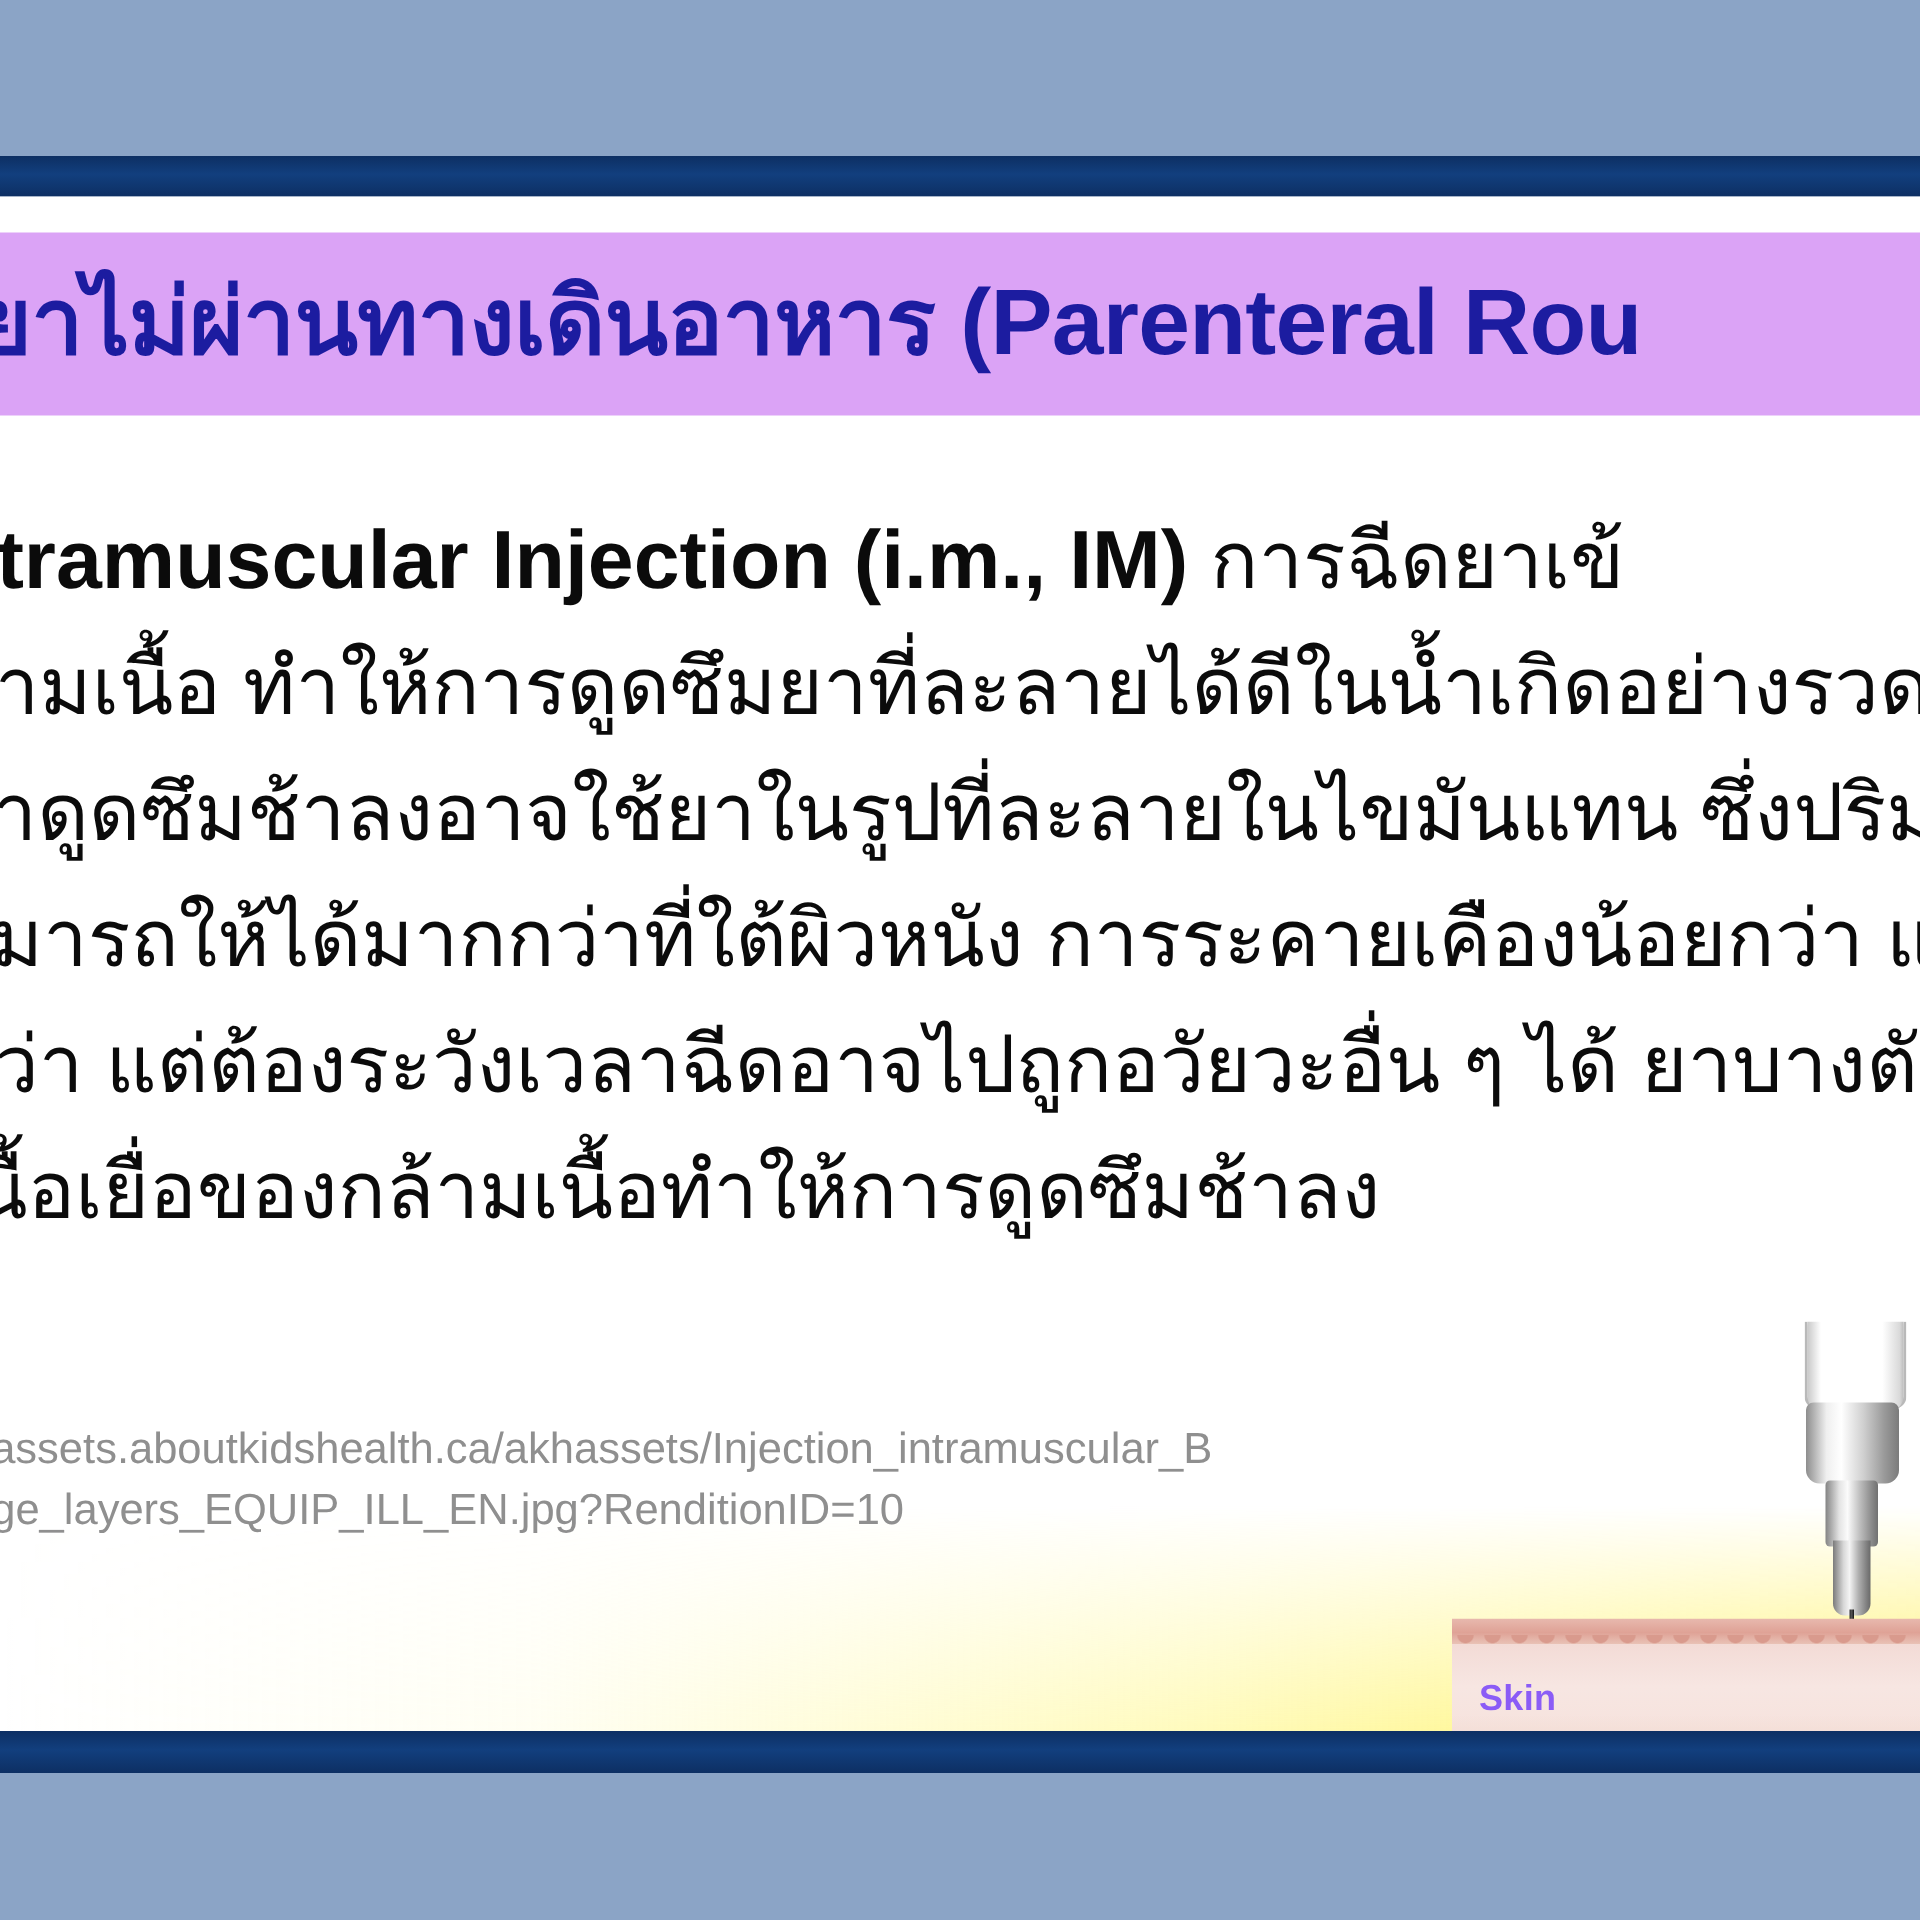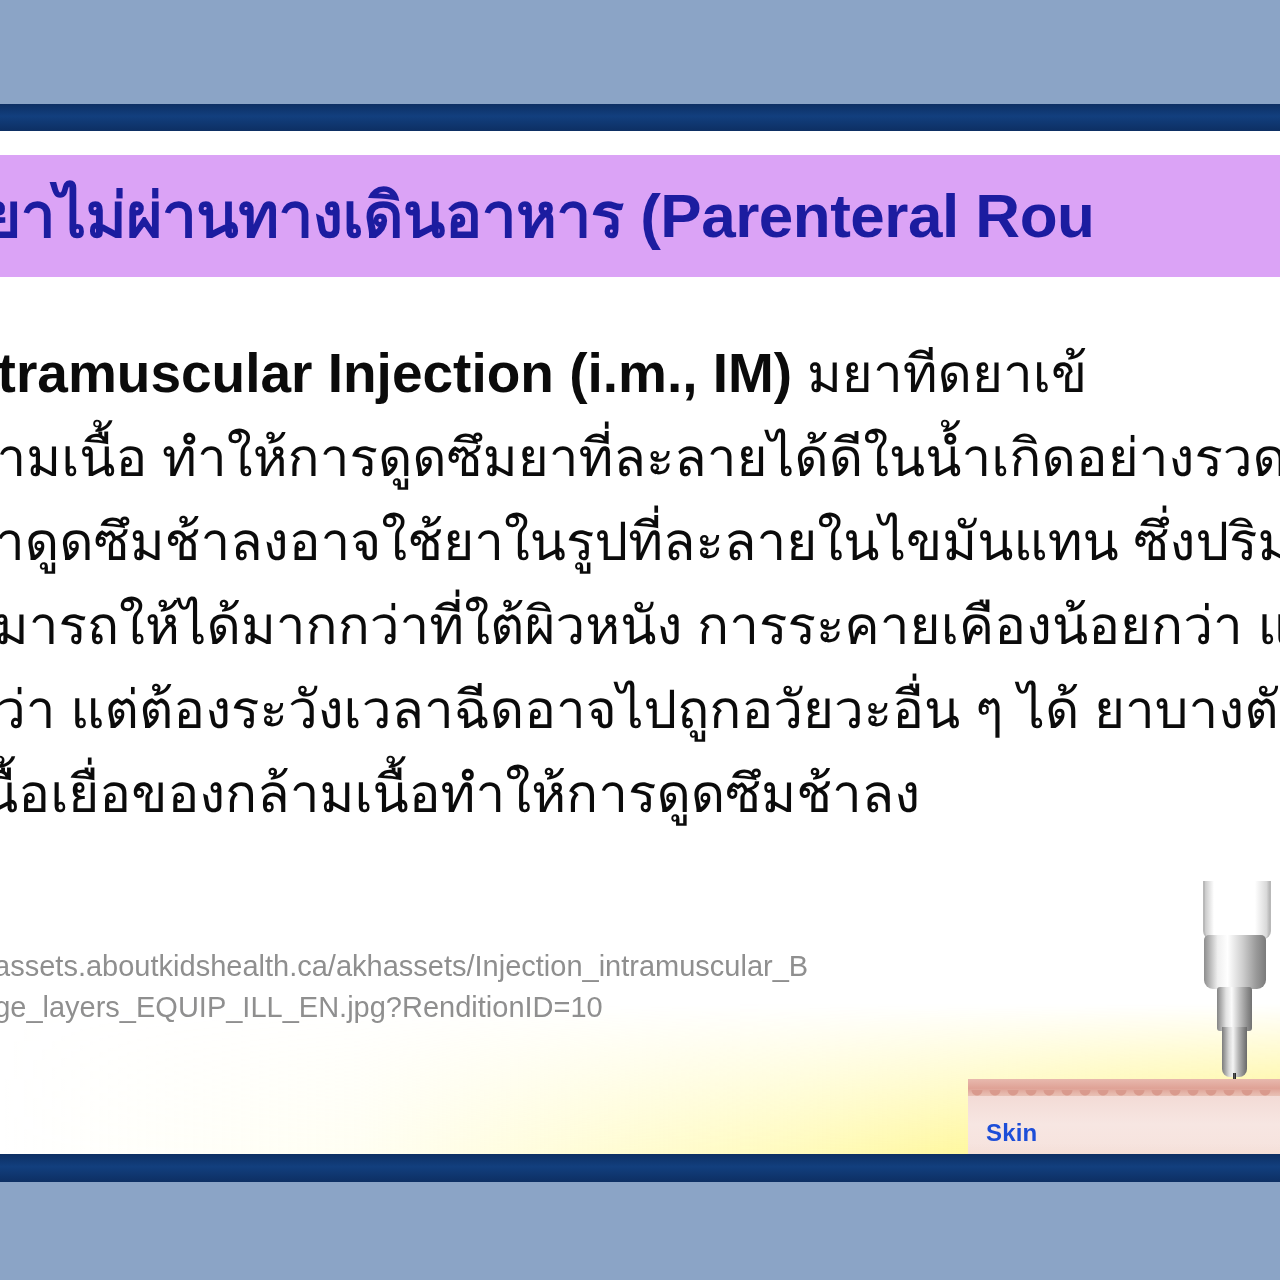--- a/index.html
+++ b/index.html
@@ -166,21 +166,21 @@
     position: absolute;
     left: 0; bottom: 0;
     width: 312px; height: 16px;
     background: linear-gradient(to bottom, rgba(246,226,220,0) 0%, rgba(243,221,213,0.85) 100%);
   }
   .layer-label {
     position: absolute;
     left: 18px;
     font-size: 24px;
     font-weight: bold;
-    color: #1d4ed8;
+    color: #8b5cf6;
     white-space: nowrap;
     letter-spacing: 0.2px;
   }
   .label-skin  { top: 378px; }
 
   
   .syringe-barrel {
     position: absolute;
     left: 235px;
     top: 140px;
@@ -241,21 +241,21 @@
   <div class="slide">
 
     <div class="slide-glow"></div>
 
     <div class="title-band">
       <div class="title-text">รให้ยาไม่ผ่านทางเดินอาหาร (Parenteral Rou</div>
     </div>
 
     <div class="body-block">
       <div class="body-line first">
-        <span class="en-head">ntramuscular Injection (i.m., IM)</span><span class="th"> มยาทีดยาเข้</span>
+        <span class="en-head">ntramuscular Injection (i.m., IM)</span><span class="th"> การฉีดยาเข้</span>
       </div>
       <div class="body-line">ล้ามเนื้อ ทำให้การดูดซึมยาที่ละลายได้ดีในน้ำเกิดอย่างรวดเร็ว ถ้าต้องก</div>
       <div class="body-line">ยาดูดซึมช้าลงอาจใช้ยาในรูปที่ละลายในไขมันแทน ซึ่งปริมาณที่ฉีด</div>
       <div class="body-line">ามารถให้ได้มากกว่าที่ใต้ผิวหนัง การระคายเคืองน้อยกว่า และการดูดซึ</div>
       <div class="body-line">กว่า แต่ต้องระวังเวลาฉีดอาจไปถูกอวัยวะอื่น ๆ ได้ ยาบางตัวอาจสะสม</div>
       <div class="body-line">เนื้อเยื่อของกล้ามเนื้อทำให้การดูดซึมช้าลง</div>
     </div>
 
     <div class="source-url">
       <div>//assets.aboutkidshealth.ca/akhassets/Injection_intramuscular_B</div>

